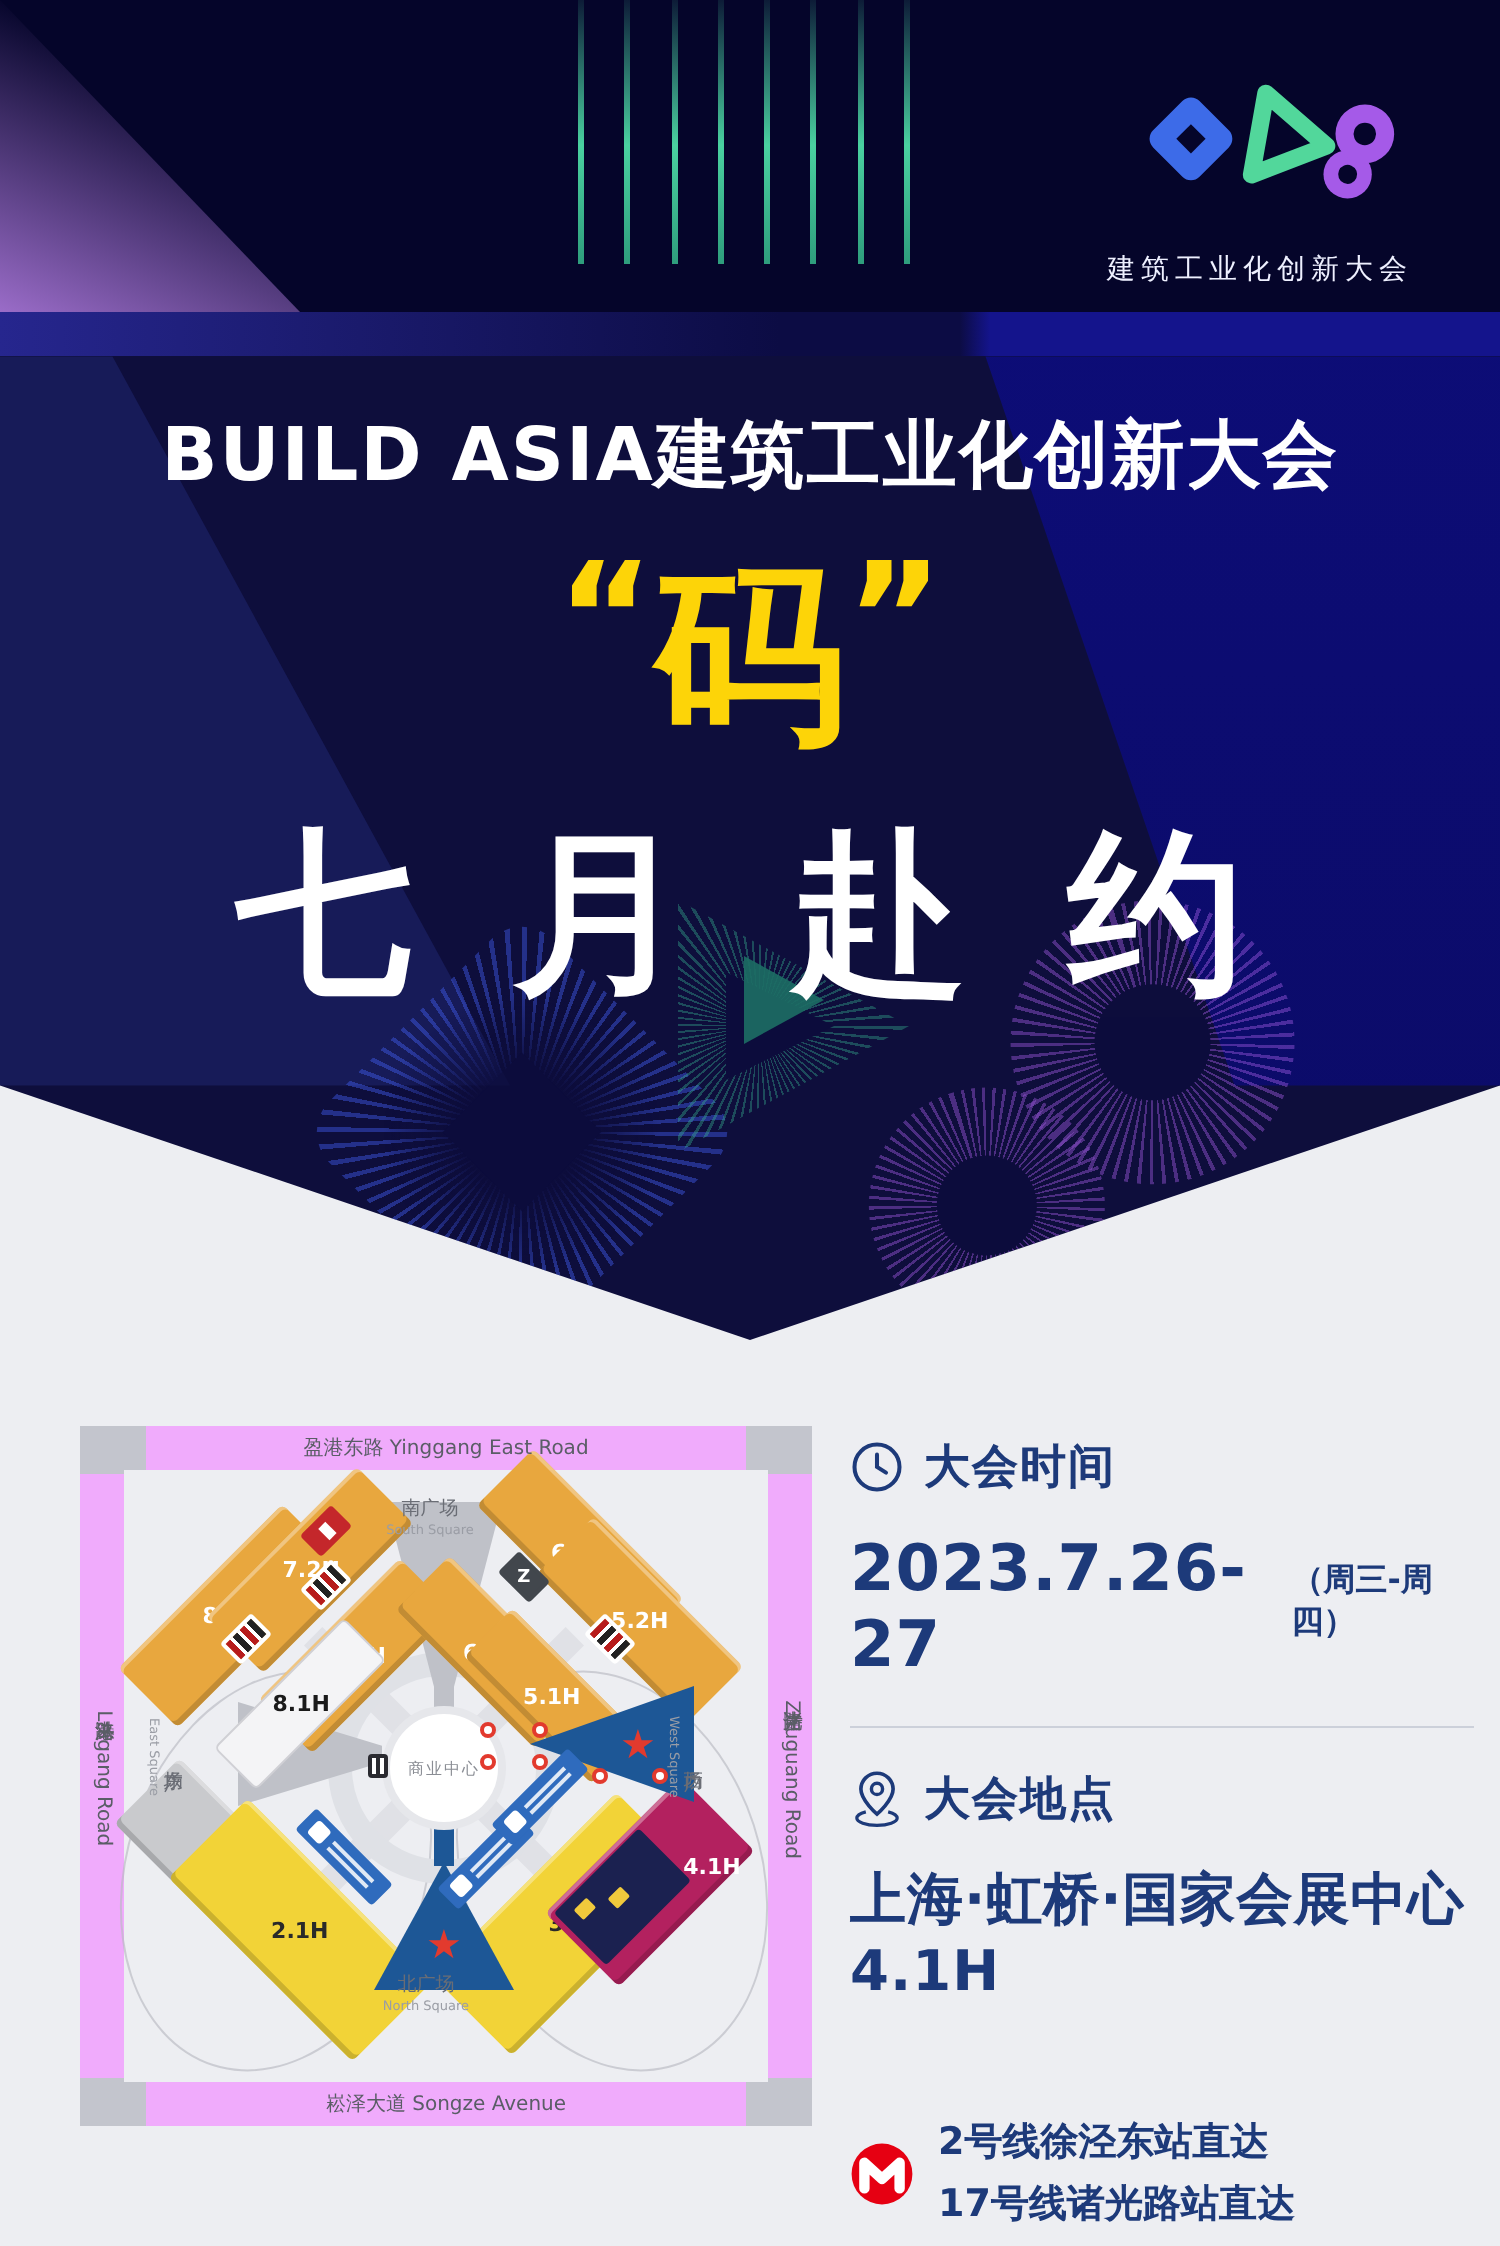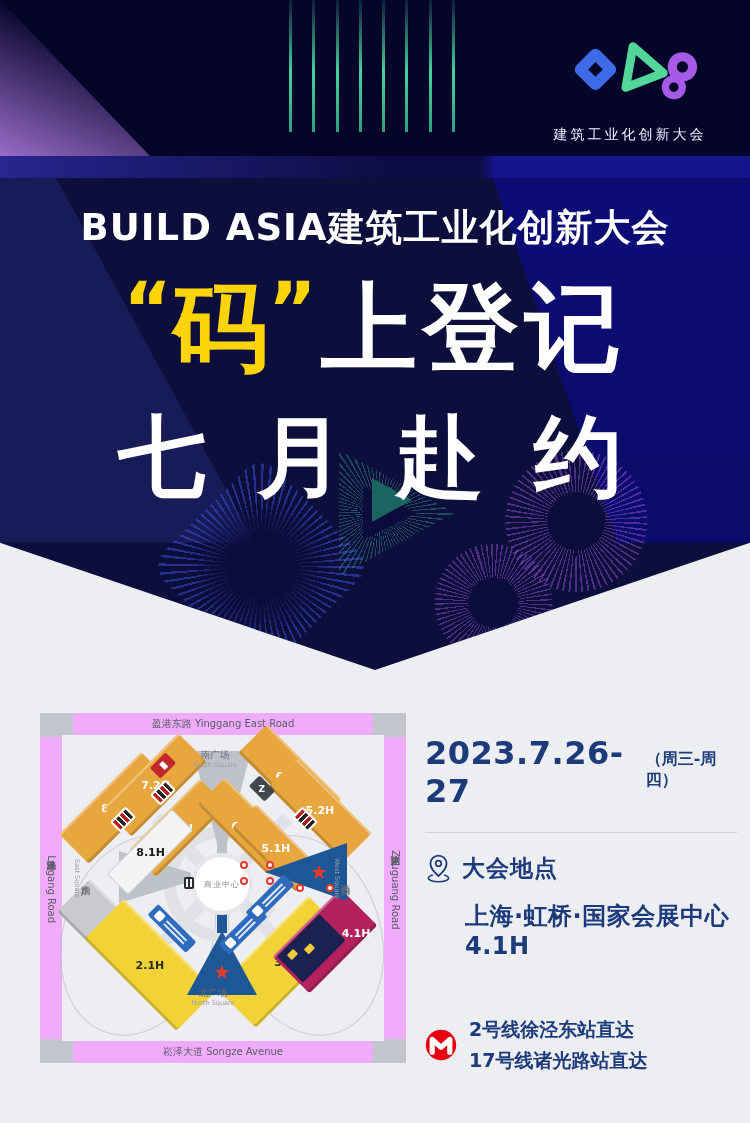--- a/index.html
+++ b/index.html
@@ -159,21 +159,21 @@
   .sq-label.vert .en { letter-spacing:0; }
 
   
   .info { position:absolute; left:425px; top:718px; width:312px; color:#1d3a7a; }
   .info-row { display:flex; align-items:center; gap:10px; }
   .info-heading { font-size:23px; font-weight:bold; letter-spacing:1px; }
   .date-row { margin:16px 0 0 0; display:flex; align-items:baseline; }
   .date { font-size:32px; font-weight:bold; letter-spacing:0.5px; }
   .days { font-size:16px; font-weight:bold; margin-left:4px; }
   .divider { margin:22px 0 20px 0; height:1px; background:#ccd0da; width:100%; }
-  .venue { font-size:24px; font-weight:bold; margin-top:16px; letter-spacing:0.5px;margin-left:40px; }
+  .venue { font-size:28px; font-weight:bold; margin-top:16px; letter-spacing:0.5px; }
   .address { font-size:15px; font-weight:bold; margin-top:12px; }
   .address .note { font-size:13px; font-weight:normal; }
   .metro-row { display:flex; align-items:center; gap:12px; margin-top:54px; }
   .metro-lines { font-size:19px; font-weight:bold; line-height:1.65; }
 </style>
 </head>
 <body>
 
 <div class="hero">
   <div class="hero-header"></div>
@@ -219,21 +219,20 @@
     <div class="c c1"></div>
       <div class="c c2"></div>
   </div>
 
   <div class="hero-title">BUILD ASIA建筑工业化创新大会</div>
 
   <div class="headline1">
     <span class="q">“</span>
       <span class="hl">码</span>
       <span class="q">”</span>
-      <span class="rest">上登记</span>
   </div>
 
   <div class="headline2">七 月 赴 约</div>
 </div>
 
 <div class="map">
 
   <div class="road h top">
       <span>盈港东路 Yinggang East Road</span>
     </div>
@@ -349,20 +348,27 @@
       <div class="en">East Square</div>
   </div>
   <div class="sq-label vert" style="left:298px; top:140px; height:70px;">
     <div class="cn">西广场</div>
       <div class="en">West Square</div>
   </div>
 </div>
 
 <div class="info">
 
+  <div class="info-row">
+    <svg width="27" height="27" viewBox="0 0 24 24">
+      <circle cx="12" cy="12" r="10" fill="none" stroke="#1d3a7a" stroke-width="1.8"></circle>
+      <path d="M12 6.5 V12 L16 14.5" fill="none" stroke="#1d3a7a" stroke-width="1.8" stroke-linecap="round"></path>
+    </svg>
+    <span class="info-heading">大会时间</span>
+  </div>
   <div class="date-row">
     <span class="date">2023.7.26-27</span>
     <span class="days">（周三-周四）</span>
   </div>
 
   <div class="divider"></div>
 
   <div class="info-row">
     <svg width="27" height="29" viewBox="0 0 24 27">
       <path d="M12 1.5 C7.9 1.5 4.5 4.8 4.5 8.9 C4.5 14.2 12 20.5 12 20.5 S19.5 14.2 19.5 8.9 C19.5 4.8 16.1 1.5 12 1.5 Z" fill="none" stroke="#1d3a7a" stroke-width="1.7"></path>

